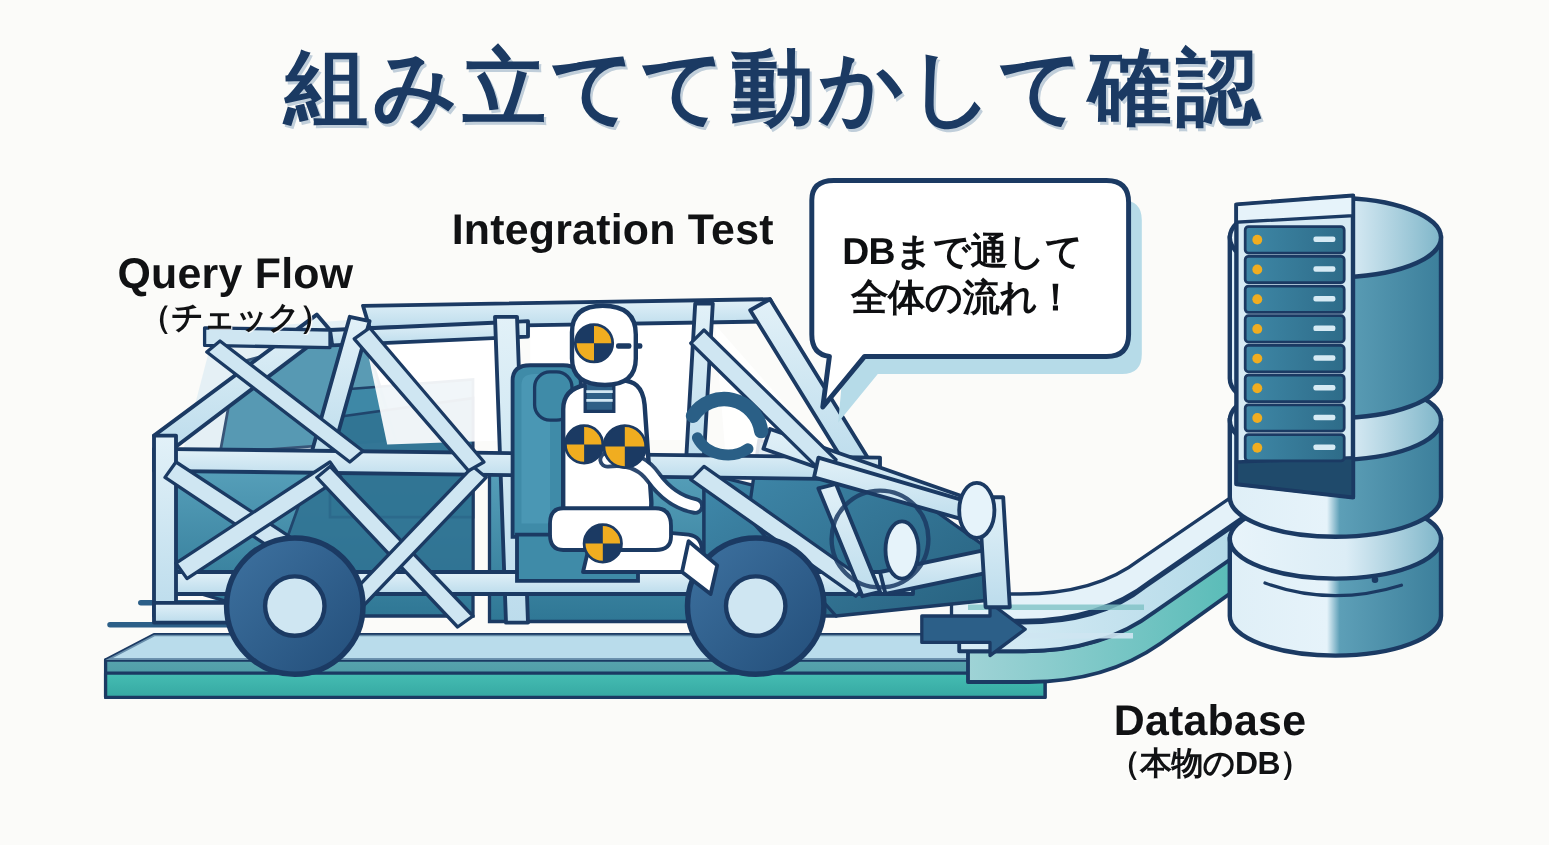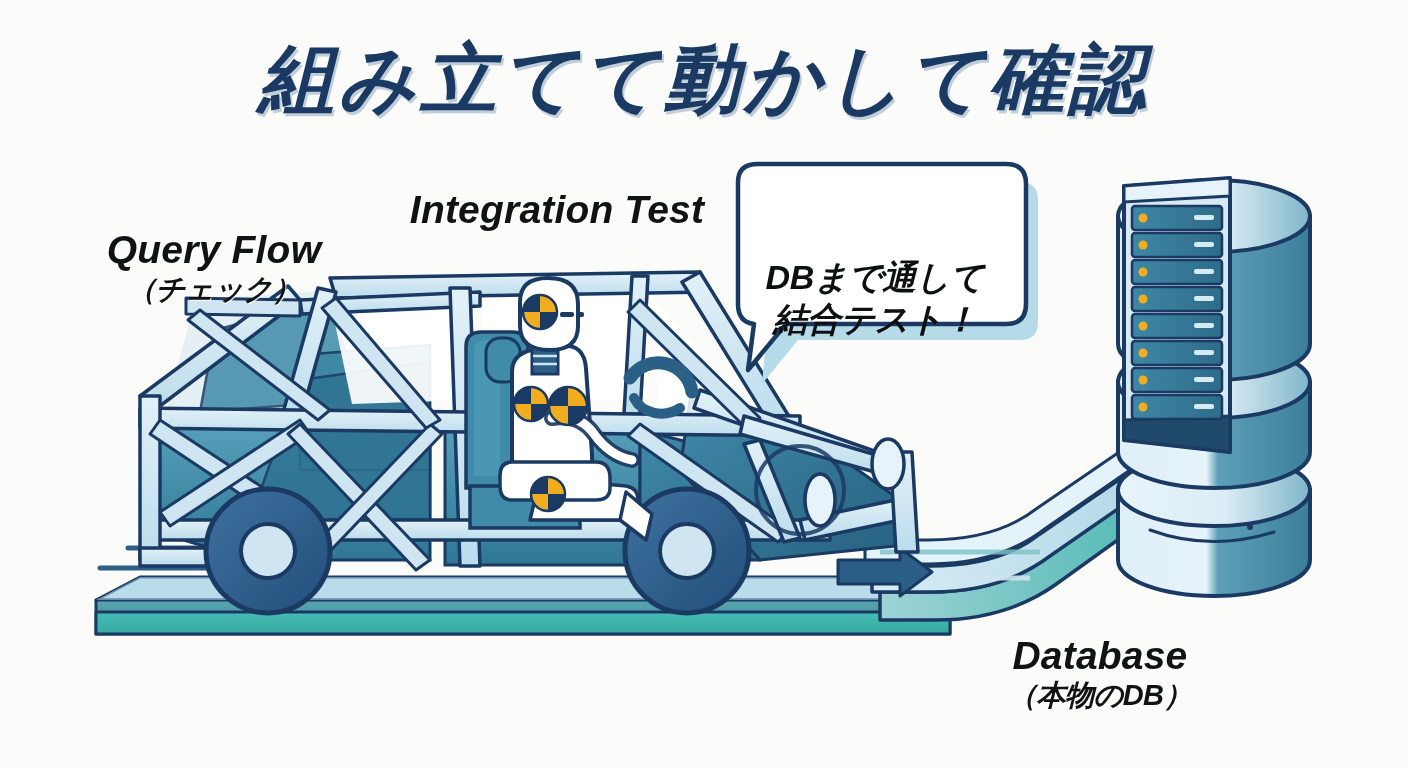--- a/index.html
+++ b/index.html
@@ -3,21 +3,21 @@
 <meta charset="utf-8">
 <title>Integration Test Illustration</title>
 <style>
   html,body{margin:0;padding:0;}
   body{
     width:1408px;height:768px;overflow:hidden;
     background:#fbfbf9;
     font-family:"Liberation Sans","DejaVu Sans",sans-serif;
     position:relative;
   }
-  #stage{position:relative;width:1408px;height:768px;font-style:italic;}
+  #stage{position:relative;width:1408px;height:768px;}
   #art{position:absolute;left:0;top:0;width:1408px;height:768px;}
 
   .lbl{position:absolute;text-align:center;color:#111214;font-weight:bold;line-height:1.04;
        text-shadow:1px 1px 0 rgba(255,255,255,.85);}
   .lbl .en{display:block;font-size:39px;letter-spacing:.2px;}
   .lbl .jp{display:block;font-size:29px;letter-spacing:-.5px;margin-top:3px;}
 
   #title{
     position:absolute;left:0;right:0;top:29px;text-align:center;
     font-size:76px;font-weight:bold;color:#1b3a63;letter-spacing:4px;
@@ -25,21 +25,21 @@
     white-space:nowrap;
   }
 
   #lbl-query{left:74px;top:230px;width:280px;}
   #lbl-integration{left:392px;top:190px;width:330px;}
   #lbl-database{left:960px;top:636px;width:280px;}
 
   #bubble-text{
     position:absolute;left:740px;top:208px;width:270px;
     text-align:center;color:#0e0f11;font-weight:bold;
-    font-size:34px;line-height:1.24;letter-spacing:-.5px;margin-top:48px;
+    font-size:34px;line-height:1.24;letter-spacing:-.5px;
   }
   #bubble-text span{display:block;}
 </style>
 </head>
 <body>
 
 <div id="stage">
 
   <svg id="art" viewBox="0 0 1408 768">
     <defs>
@@ -339,16 +339,16 @@
     <span class="en">Integration Test</span>
   </div>
 
   <div class="lbl" id="lbl-database">
     <span class="en">Database</span>
     <span class="jp">（本物のDB）</span>
   </div>
 
   <div id="bubble-text">
     <span>DBまで通して</span>
-    <span>結合テスト！</span>
+    <span>全体の流れ！</span>
   </div>
 
 </div>
 
 </body></html>

